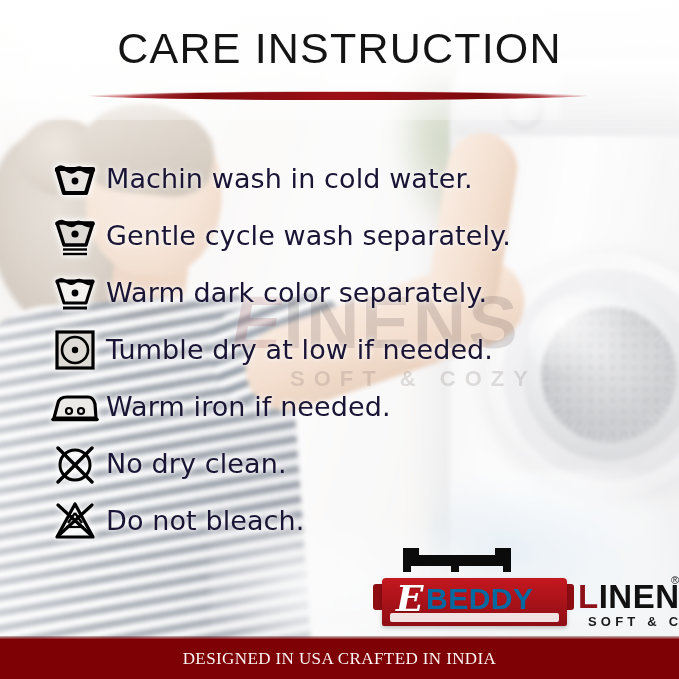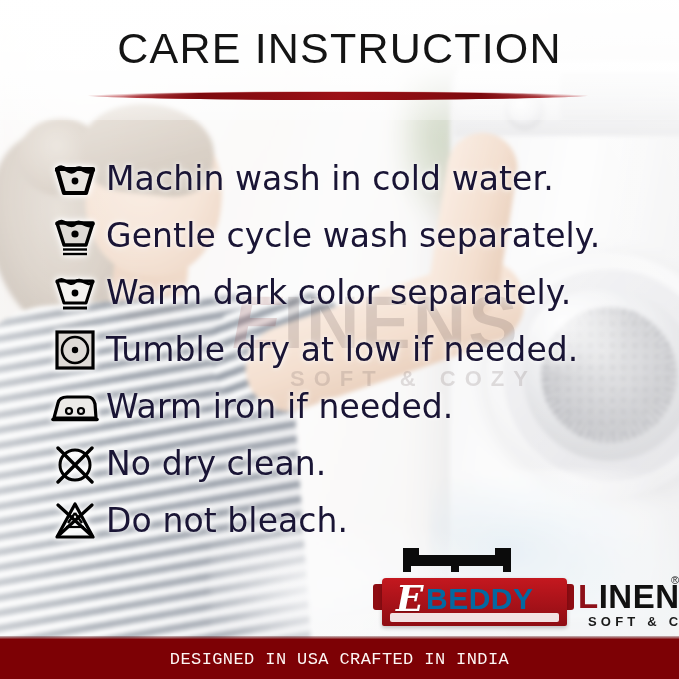--- a/index.html
+++ b/index.html
@@ -215,21 +215,21 @@
   .rows{position:absolute;left:44px;top:150px;width:600px;}
   .row{
     display:flex;align-items:center;height:57px;
   }
   .ico{
     width:62px;flex:0 0 62px;display:flex;align-items:center;justify-content:center;
     filter:drop-shadow(0 0 2.2px rgba(255,255,255,.98)) drop-shadow(0 0 3.5px rgba(255,255,255,.9));
   }
   .row-text{
     font-family:"DejaVu Sans",sans-serif;
-    font-size:33px;color:#1a1535;letter-spacing:.1px;
+    font-size:27px;color:#1a1535;letter-spacing:.1px;
     text-shadow:0 0 4px rgba(255,255,255,.85),0 0 8px rgba(255,255,255,.6);
     white-space:nowrap;
   }
 
   
   .logo{position:absolute;left:382px;top:546px;width:290px;height:90px;}
   .logo-bed{
     position:absolute;left:19px;top:0px;width:112px;height:34px;
   }
   .logo-banner{
@@ -280,21 +280,21 @@
     position:absolute;left:0;bottom:0;width:679px;height:40px;
     background:#7d0105;
     display:flex;align-items:center;justify-content:center;
   }
   .footer-top{
     position:absolute;left:0;bottom:40px;width:679px;height:3px;
     background:linear-gradient(180deg,rgba(60,0,2,.25),rgba(125,1,5,.9));
   }
   .footer-text{
     color:#fdf6f4;font-size:17px;letter-spacing:.4px;
-    font-family:Liberation Mono, monospace;
+    font-family:Liberation Serif, serif;
   }
 </style>
 </head>
 <body>
 
 <div id="stage">
 
   <div class="bg">
     <div class="photo-blur-layer">
       <div class="bg-wall"></div>

